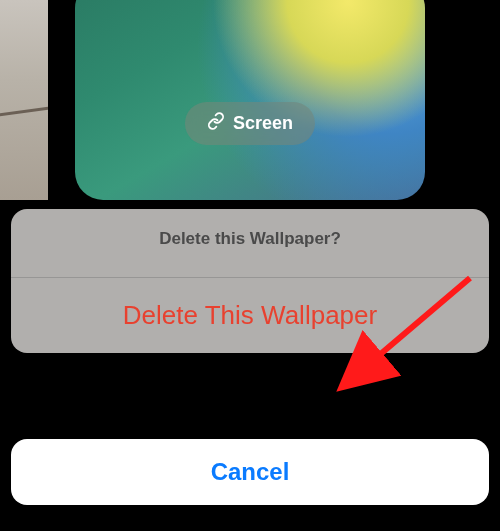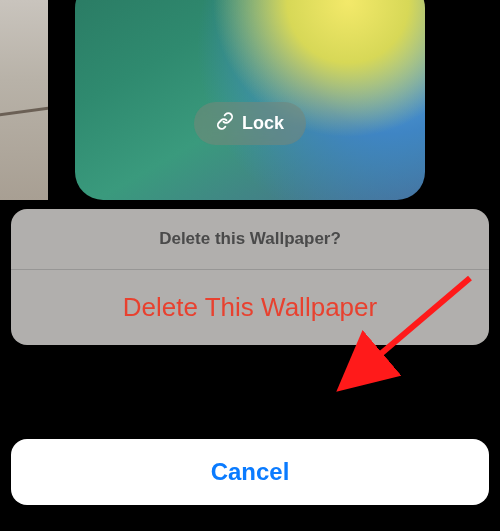--- a/index.html
+++ b/index.html
@@ -76,21 +76,21 @@
       overflow: hidden;
       text-align: center;
     }
     .sheet-header {
       padding: 20px 22px 18px;
     }
     .sheet-title {
       font-size: 17px;
       font-weight: 600;
       color: #4a4a4a;
-      margin-bottom: 2px;
+      margin-bottom: 10px;
     }
     .sheet-message {
       font-size: 16.5px;
       line-height: 1.35;
       color: #5b5b5b;
       font-weight: 400;
     }
     .sheet-divider {
       height: 1px;
       background: rgba(120,120,120,0.45);
@@ -133,21 +133,21 @@
 <div class="background-area">
   <div class="wallpaper-preview-left"></div>
   <div class="wallpaper-preview-main">
     <div class="focus-pill">
       <span>
         <svg viewBox="0 0 24 24" fill="none" stroke="#fff" stroke-width="2.4" stroke-linecap="round" stroke-linejoin="round">
           <path d="M10 13a5 5 0 0 0 7.07 0l3-3a5 5 0 0 0-7.07-7.07l-1.5 1.5"></path>
           <path d="M14 11a5 5 0 0 0-7.07 0l-3 3a5 5 0 0 0 7.07 7.07l1.5-1.5"></path>
         </svg>
       </span>
-      <span>Lock</span>
+      <span>Screen</span>
     </div>
   </div>
 </div>
 
 <div class="sheet">
   <div class="sheet-header">
     <div class="sheet-title">Delete this Wallpaper?</div>
   </div>
   <div class="sheet-divider"></div>
   <div class="sheet-action">Delete This Wallpaper</div>

